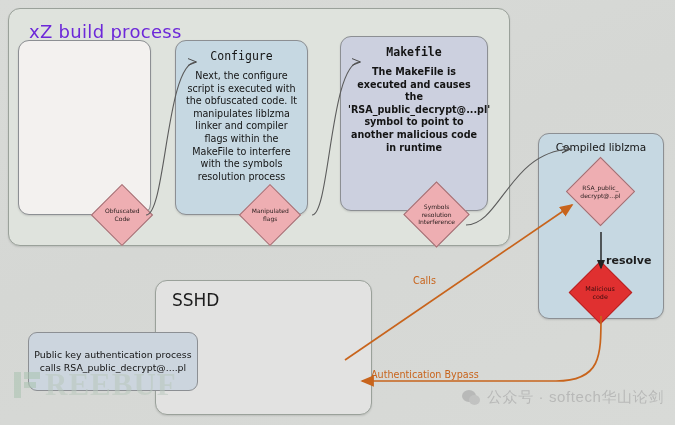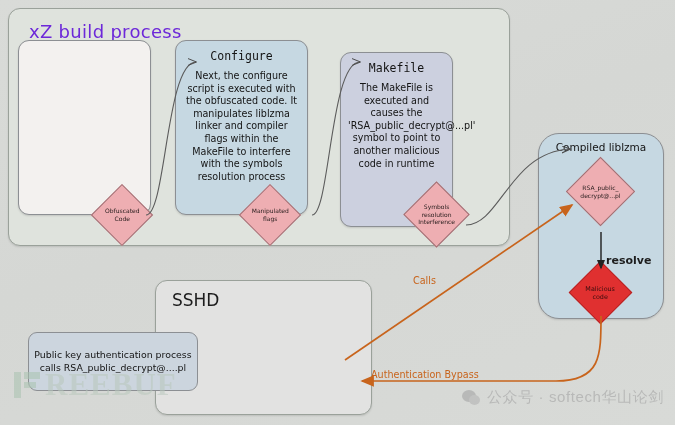--- a/index.html
+++ b/index.html
@@ -76,33 +76,33 @@
   }
   .card-body {
     text-align: center;
     font-size: 9.6px;
     line-height: 12.6px;
     color: #141414;
   }
 
   .card-buildtohost { left: 18px;  top: 40px;  width: 133px; height: 175px; background: #f3f1ef; }
   .card-configure   { left: 175px; top: 40px;  width: 133px; height: 175px; background: #c6d8e2; }
-  .card-makefile    { left: 340px; top: 52px;  width: 113px; height: 175px; background: #ccd0df; }
+  .card-makefile    { left: 340px; top: 36px;  width: 148px; height: 175px; background: #ccd0df; font-weight: bold; }
 
   .card-configure .card-title,
   .card-makefile .card-title { font-family: "DejaVu Sans Mono", monospace; }
 
   
   .card-liblzma {
     position: absolute;
     left: 538px; top: 133px;
     width: 126px; height: 186px;
     background: #c6d8e2;
     border: 1px solid #8c8f93;
-    border-radius: 21px;
+    border-radius: 11px;
     box-shadow: 0 1px 2px rgba(0,0,0,0.13);
     box-sizing: border-box;
   }
   .liblzma-title {
     position: absolute;
     left: 0; right: 0; top: 7px;
     text-align: center;
     font-size: 10.5px;
     color: #141414;
   }

